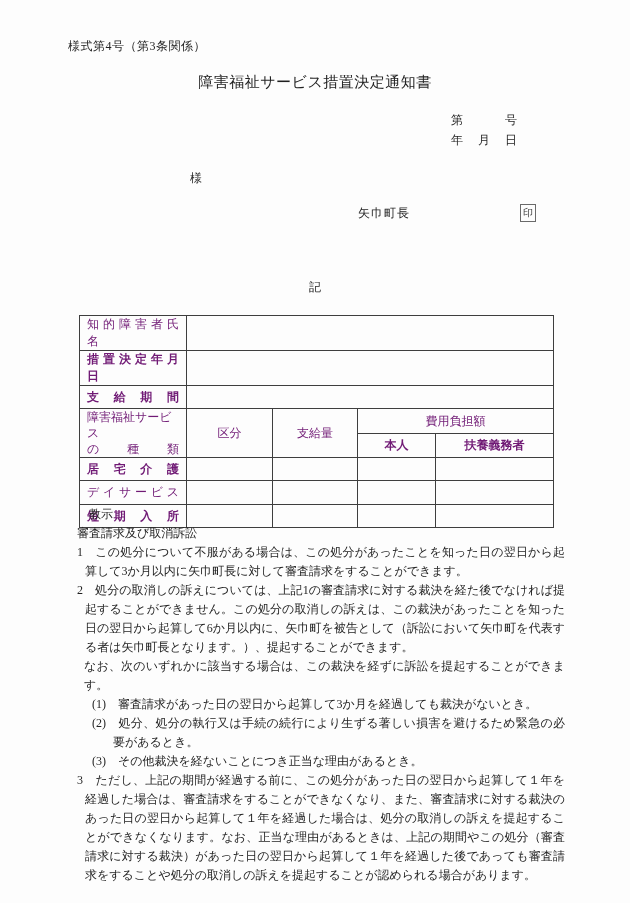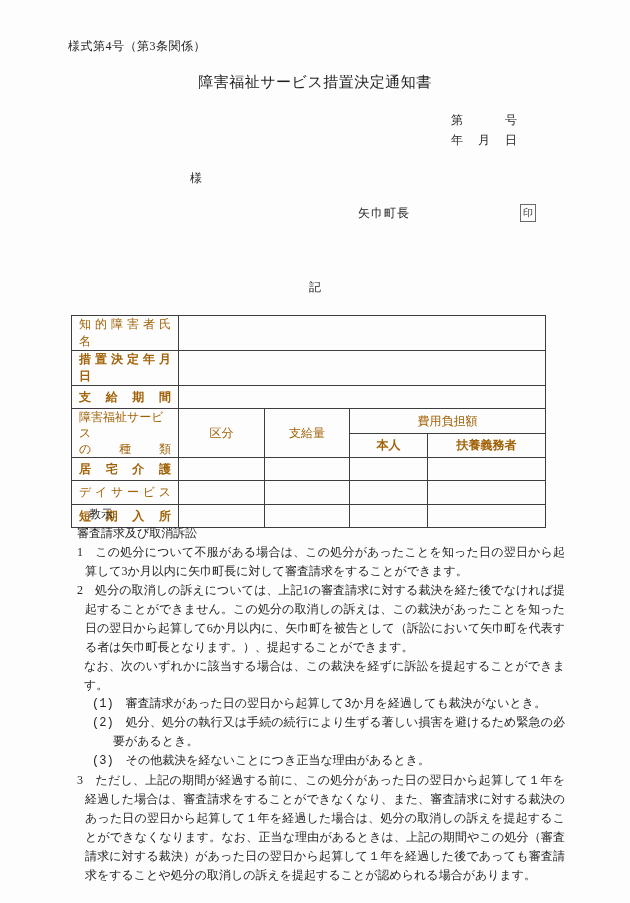--- a/index.html
+++ b/index.html
@@ -23,38 +23,38 @@
     left:520px; top:204px;
     border:1px solid #6a6a6a;
     font-size:10px; line-height:1;
     padding:3px 2px;
     color:#3a3a3a;
   }
   .body-par { left:65px; top:240px; width:498px; line-height:19px; text-indent:12px; text-align:justify; }
   .ki-marker { left:0; top:279px; width:630px; text-align:center; }
 
   table.mtable {
-    position:absolute; left:71px; top:315px;
+    position:absolute; left:79px; top:315px;
     border-collapse:collapse; table-layout:fixed;
-    font-size:12px; color:#a16207;
+    font-size:12px; color:#701a75;
   }
   table.mtable td { border:1px solid #3e3e3e; padding:0 7px; vertical-align:middle; }
   col.c1{width:107px;} col.c2{width:86px;} col.c3{width:85px;} col.c4{width:78px;} col.c5{width:118px;}
   tr.h25{height:25px;} tr.h23{height:23px;font-weight:bold;} tr.h24{height:24px;}
   td.jl { text-align:justify; text-align-last:justify; text-justify:inter-character; }
   .jl2 { text-align:justify; text-align-last:justify; text-justify:inter-character; }
   td.ctr { text-align:center; }
   td.svc { line-height:16px; padding:2px 7px;margin-left:27px; }
 
   .notes { position:absolute; left:77px; top:505px; width:488px; line-height:19px; text-align:justify; }
   .n-kyoji { padding-left:12px; }
   .n-heading { }
   .n-item { padding-left:8px; text-indent:-8px; }
   .n-cont { padding-left:7px; }
-  .n-sub { padding-left:36px; text-indent:-21px;font-family:Liberation Mono, monospace; }
+  .n-sub { padding-left:36px; text-indent:-21px; }
 </style>
 </head>
 <body>
 
 <div class="page">
 
   <div class="abs form-number">様式第4号（第3条関係）</div>
 
   <div class="abs doc-title">障害福祉サービス措置決定通知書</div>
 

